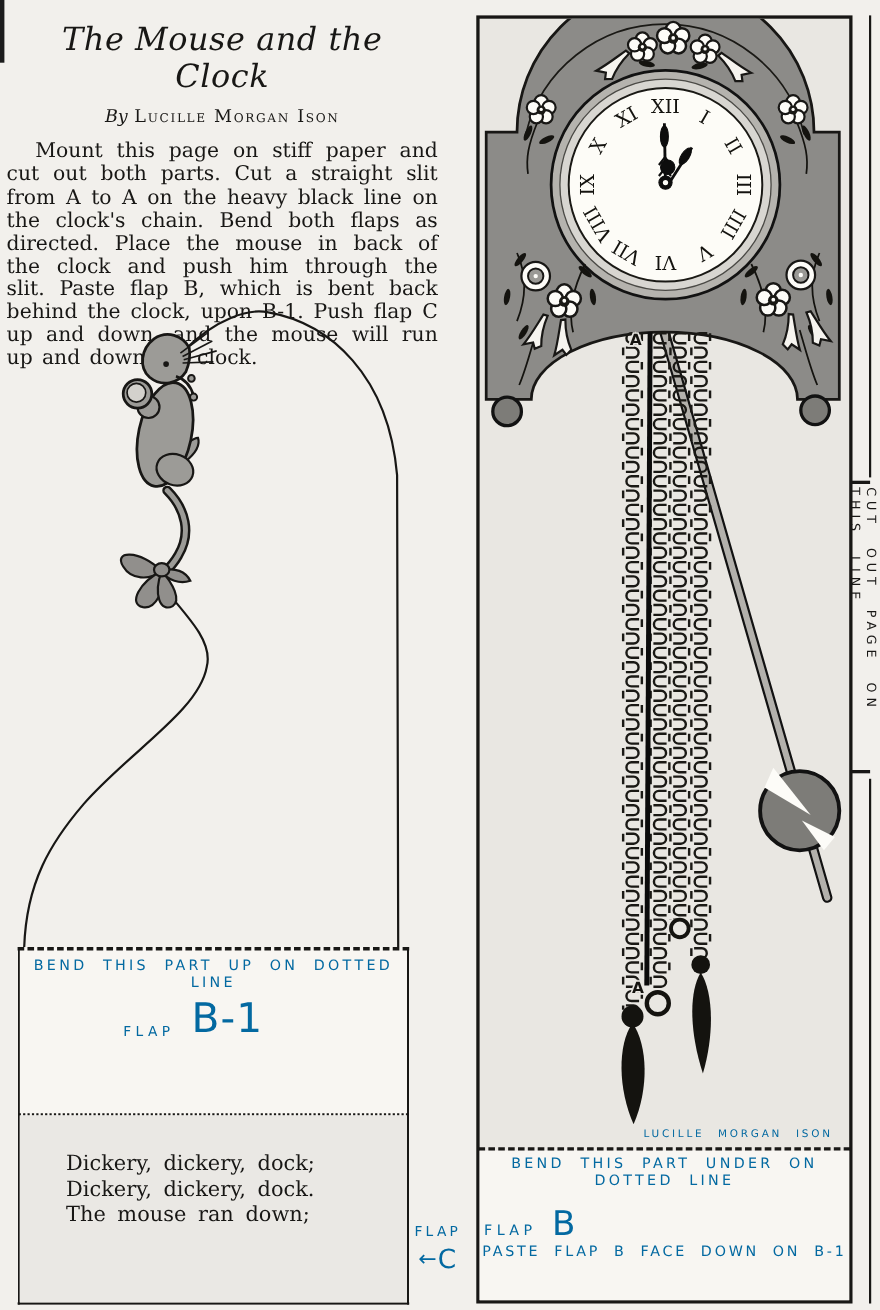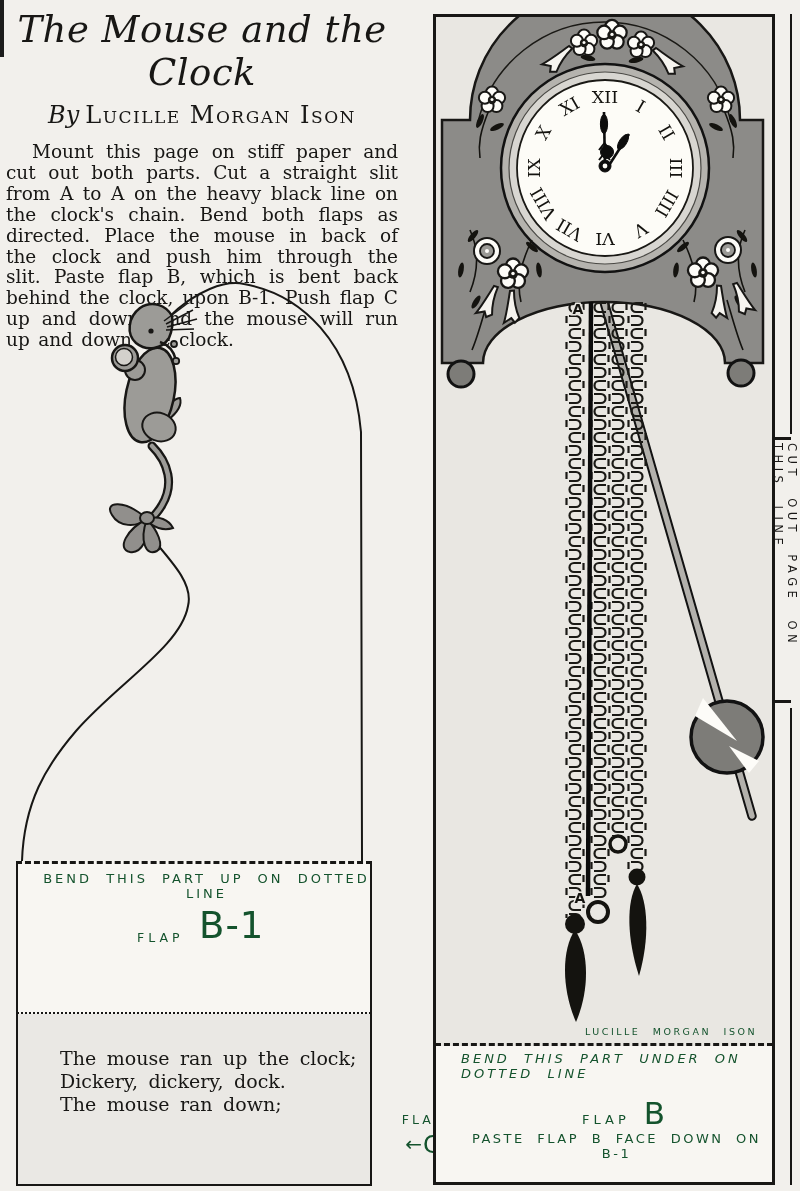--- a/index.html
+++ b/index.html
@@ -2,30 +2,30 @@
 <html><head>
 <meta charset="utf-8">
 <style>
   html,body{margin:0;padding:0;}
   body{width:800px;height:1191px;position:relative;background:#f2f0ec;overflow:hidden;
        font-family:"DejaVu Serif",serif;color:#181715;}
   .abs{position:absolute;}
 
   
   #left-col{position:absolute;left:6px;top:8px;width:392px;}
-  .title{margin:0;text-align:center;font-style:italic;font-weight:normal;
-         font-size:37px;letter-spacing:.5px;font-family:"DejaVu Serif",serif;}
-  .byline{margin:7px 0 0 0;text-align:center;font-size:24px;}
+  .title{margin:10px;text-align:center;font-style:italic;font-weight:normal;
+         font-size:29px;letter-spacing:.5px;font-family:"DejaVu Serif",serif;}
+  .byline{margin:7px 0 0 0;text-align:center;font-size:16px;}
   .byline .by{font-style:italic;margin-right:6px;}
   .byline .name{font-variant:small-caps;letter-spacing:1.5px;}
   .instructions{margin:13px 0 0 0;font-size:18.5px;line-height:20.9px;
                 text-align:justify;text-indent:26px;word-spacing:2.5px;}
 
   
-  .hand{font-family:"DejaVu Sans",sans-serif;color:#14532d;margin-left:25px;}
+  .hand{font-family:"DejaVu Sans",sans-serif;color:#0369a1;}
   .hand-sm{font-size:13px;letter-spacing:3px;word-spacing:7px;}
 
   
   #b1-box{position:absolute;left:16px;top:861px;width:352px;height:320px;
           background:#f8f6f2;border:2.5px solid #181715;border-top:3px dashed #181715;}
   #b1-bend{position:absolute;top:7px;left:0;right:0;text-align:center;}
   #b1-flapword{position:absolute;left:94px;top:66px;font-size:12.5px;letter-spacing:4px;}
   #b1-id{position:absolute;left:156px;top:40px;font-size:37px;letter-spacing:1px;}
   #b1-dnb{position:absolute;top:128px;left:0;right:0;text-align:center;}
   #b1-dotline{position:absolute;top:148px;left:-1px;right:-1px;border-top:2.5px dotted #181715;}
@@ -39,22 +39,22 @@
   #flap-c .arrow{font-size:20px;vertical-align:2px;}
 
   
   #clock-panel{position:absolute;left:433px;top:14px;width:342px;height:1171px;
                box-sizing:border-box;border:3px solid #181715;background:#e9e7e2;}
   #clock-svg{position:absolute;left:0;top:0;}
   #signature{position:absolute;right:15px;top:1009px;font-size:9.5px;
              letter-spacing:2.5px;word-spacing:7px;}
   #flapb-area{position:absolute;left:0;right:0;top:1029px;bottom:0;background:#f8f6f2;}
   #panel-dash{position:absolute;left:-1px;right:-1px;top:1026px;border-top:3px dashed #181715;}
-  #bend-under{position:absolute;top:1034px;left:0;right:0;font-style:italic;}
-  #flapb-row{position:absolute;top:1078px;left:14px;right:0;text-align:center;}
+  #bend-under{position:absolute;top:1034px;left:0;right:0;text-align:center;}
+  #flapb-row{position:absolute;top:1078px;left:4px;right:0;text-align:left;}
   #flapb-row .w{font-size:13px;letter-spacing:4px;margin-right:14px;}
   #flapb-row .id{font-size:31px;}
   #paste-line{position:absolute;top:1114px;left:0;right:0;text-align:center;
               font-size:13px;letter-spacing:2.5px;word-spacing:6px;}
 
   
   .cut-rule{position:absolute;left:790px;width:2.2px;background:#181715;}
   .cut-tick{position:absolute;left:774px;width:17px;height:2.5px;background:#181715;}
   #cut-label{position:absolute;left:771px;top:443px;height:262px;
              writing-mode:vertical-rl;text-orientation:sideways;
@@ -118,21 +118,21 @@
   </g>
 </svg>
 
 <div id="b1-box">
   <div id="b1-bend" class="hand hand-sm">BEND THIS PART UP ON DOTTED LINE</div>
   <div id="b1-flapword" class="hand">FLAP</div>
   <div id="b1-id" class="hand">B-1</div>
   <div id="b1-dotline"></div>
   <div id="rhyme-area">
     <div id="rhyme">
-      <div>The mouse ran up the clock;</div>
+      <div>Dickery, dickery, dock;</div>
       <div>Dickery, dickery, dock.</div>
       <div>The mouse ran down;</div>
     </div>
   </div>
 </div>
 
 <div id="flap-c" class="hand">
   <div class="w">FLAP</div>
   <div class="row"><span class="arrow">←</span><span>C</span></div>
 </div>

